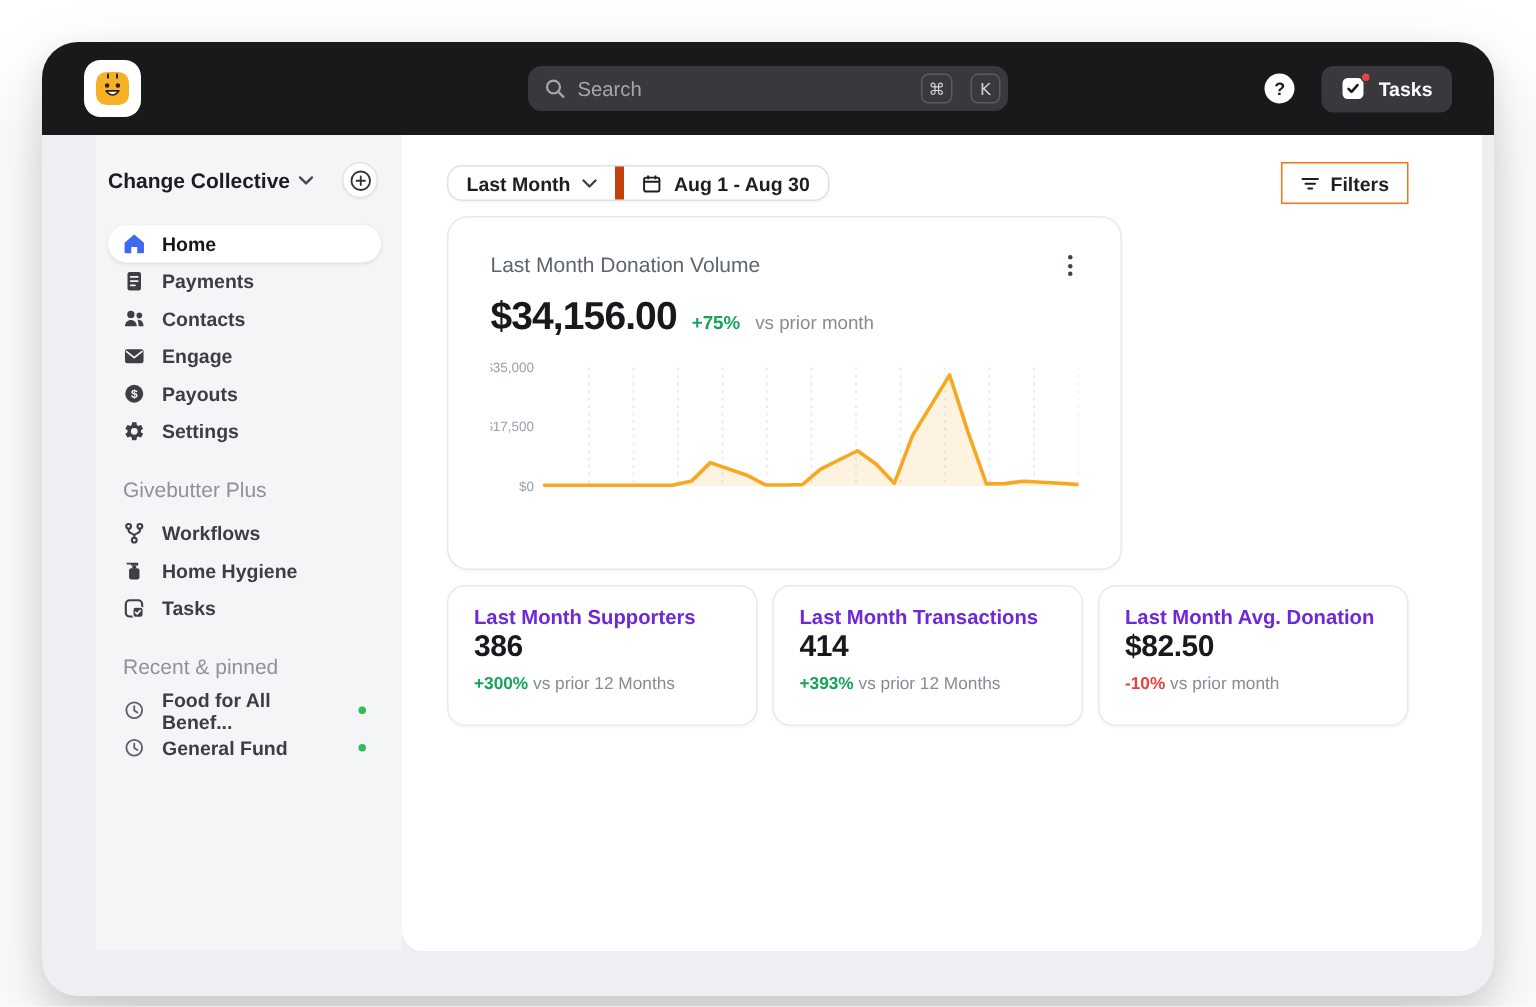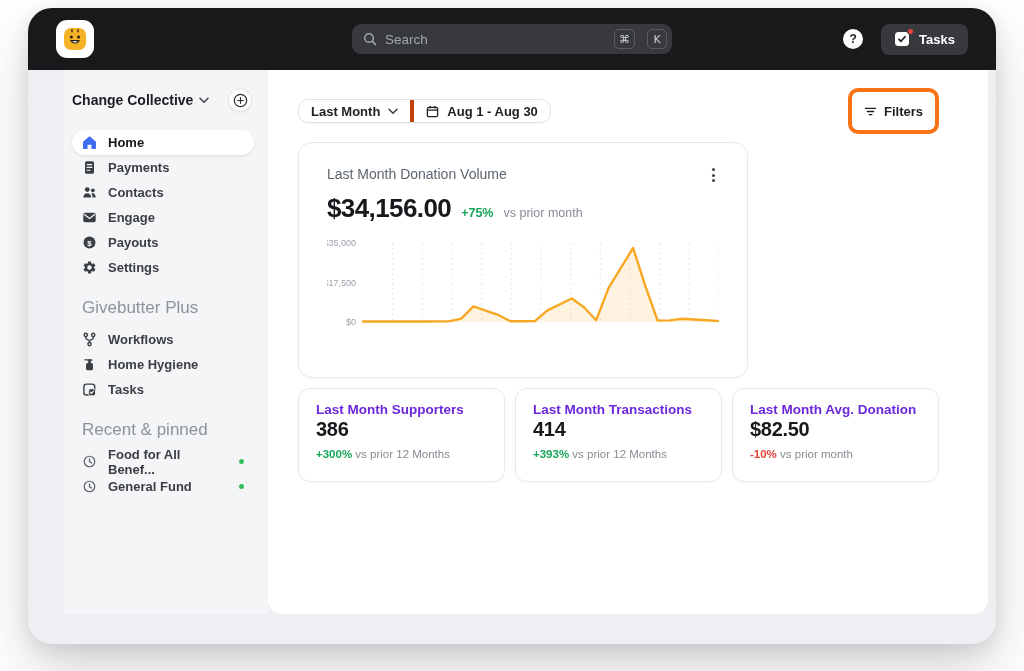--- a/index.html
+++ b/index.html
@@ -4,21 +4,21 @@
 <style>
   * { box-sizing: border-box; margin: 0; padding: 0; }
   html,body { width:1024px; height:671px; }
   body {
     background:#ffffff;
     font-family:"Liberation Sans","DejaVu Sans",sans-serif;
     position:relative; overflow:hidden;
     -webkit-font-smoothing:antialiased;
   }
   .window{
-    position:absolute; left:28px; top:8px; width:968px; height:636px;
+    position:absolute; left:28px; top:28px; width:968px; height:636px;
     background:#edeff3; border-radius:24px; overflow:hidden;
     box-shadow:0 26px 55px rgba(25,30,40,.18), 0 6px 18px rgba(25,30,40,.10);
   }
   
   .topbar{ height:62px; background:#18191b; display:flex; align-items:center; padding:0 28px; position:relative; }
   .logo-box{ width:38px; height:38px; background:#fff; border-radius:11px; display:flex; align-items:center; justify-content:center; cursor:pointer; }
   .searchbar{
     position:absolute; left:50%; transform:translateX(-50%);
     width:320px; height:30px; background:#37393c; border-radius:9px;
     display:flex; align-items:center; gap:8px; padding:0 5px 0 11px;
@@ -46,33 +46,33 @@
   .app-body{ display:flex; height:544px; }
   .sidebar{ width:204px; background:#f4f5f7; padding:16px 14px 0 8px; flex-shrink:0;margin-left:36px; }
   .org-row{ display:flex; align-items:center; justify-content:space-between; margin:2px 2px 18px 0; }
   .org-name{ display:flex; align-items:center; gap:6px; font-size:14px; font-weight:700; color:#1b1d20; cursor:pointer; }
   .add-btn{ width:24px; height:24px; border-radius:50%; background:#fff; border:1px solid #e2e4e8;
     display:flex; align-items:center; justify-content:center; box-shadow:0 1px 2px rgba(20,23,28,.06); cursor:pointer; }
   .nav-item{ display:flex; align-items:center; gap:11px; height:25px; padding:0 10px; border-radius:13px;
     font-size:13px; font-weight:600; color:#3b3e43; cursor:pointer; }
   .nav-item .ic{ width:15px; height:15px; display:flex; align-items:center; justify-content:center; color:#3c4043; }
   .nav-item.active{ background:#fff; box-shadow:0 1px 3px rgba(18,21,26,.10); color:#141619; }
-  .section-label{ font-size:17px; font-weight:500; color:#8d929b; margin:18px 0 9px 10px; }
+  .section-label{ font-size:14px; font-weight:500; color:#8d929b; margin:18px 0 9px 10px; }
   .recent-dot{ width:5px; height:5px; border-radius:50%; margin-left:auto; }
   .main{
     flex:1; background:#ffffff; margin-right:22px; border-radius:0 0 14px 14px;
     padding:18px 49px 0 30px;
   }
   
   .toolbar{ display:flex; align-items:center; }
   .segmented{ display:flex; height:24px; background:#fff; border:1px solid #dee1e6; border-radius:10px;
     box-shadow:0 1px 1px rgba(20,23,28,.03); }
   .seg{ display:flex; align-items:center; gap:8px; padding:0 12px; font-size:13px; font-weight:600; color:#1c1e22; cursor:pointer; }
-  .seg + .seg{ border-left:4px solid #c2410c; }
-  .filters-btn{ margin-left:auto; height:46px; background:#fff; border:4px solid #f97316; border-radius:10px;
+  .seg + .seg{ border-left:6px solid #c2410c; }
+  .filters-btn{ margin-left:auto; height:28px; background:#fff; border:1px solid #f97316; border-radius:0;
     display:flex; align-items:center; gap:7px; padding:0 12px; font-size:13px; font-weight:600; color:#1c1e22;
     cursor:pointer; box-shadow:0 1px 1px rgba(20,23,28,.03); }
   
   .chart-card{ margin-top:8px; width:450px; height:236px; border:1px solid #e7e9ed; border-radius:14px;
     padding:23px 28px 16px; background:#fff; box-shadow:0 1px 2px rgba(22,25,31,.04); }
   .card-head{ display:flex; align-items:flex-start; justify-content:space-between; }
   .card-title{ font-size:14px; font-weight:500; color:#5d6570; }
   .kebab{ display:flex; flex-direction:column; gap:2.5px; padding:2px 4px; cursor:pointer; }
   .kebab i{ width:3px; height:3px; border-radius:50%; background:#3f434a; }
   .value-row{ display:flex; align-items:baseline; gap:10px; margin-top:9px; }

